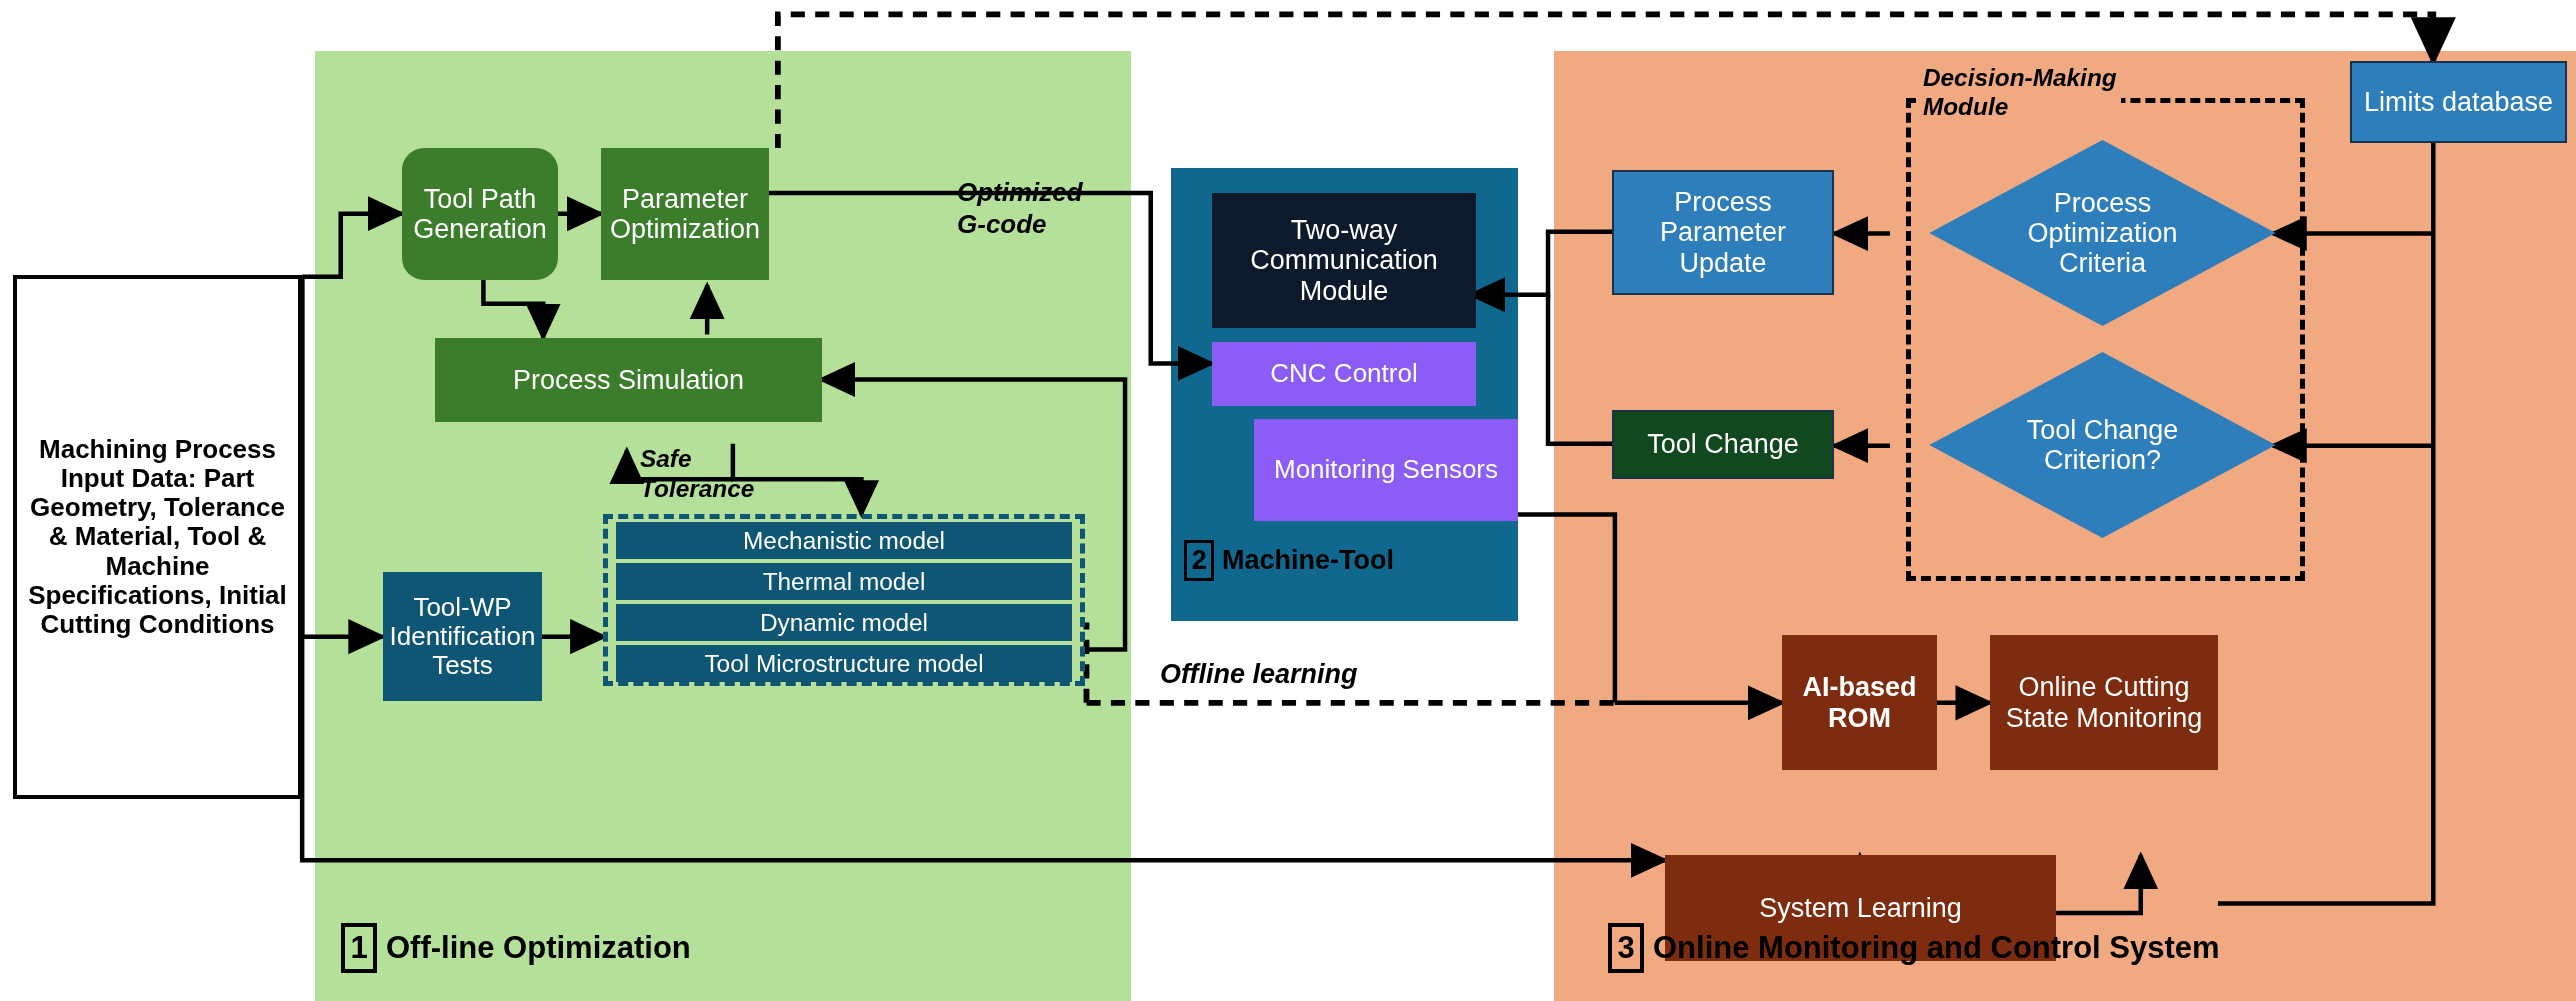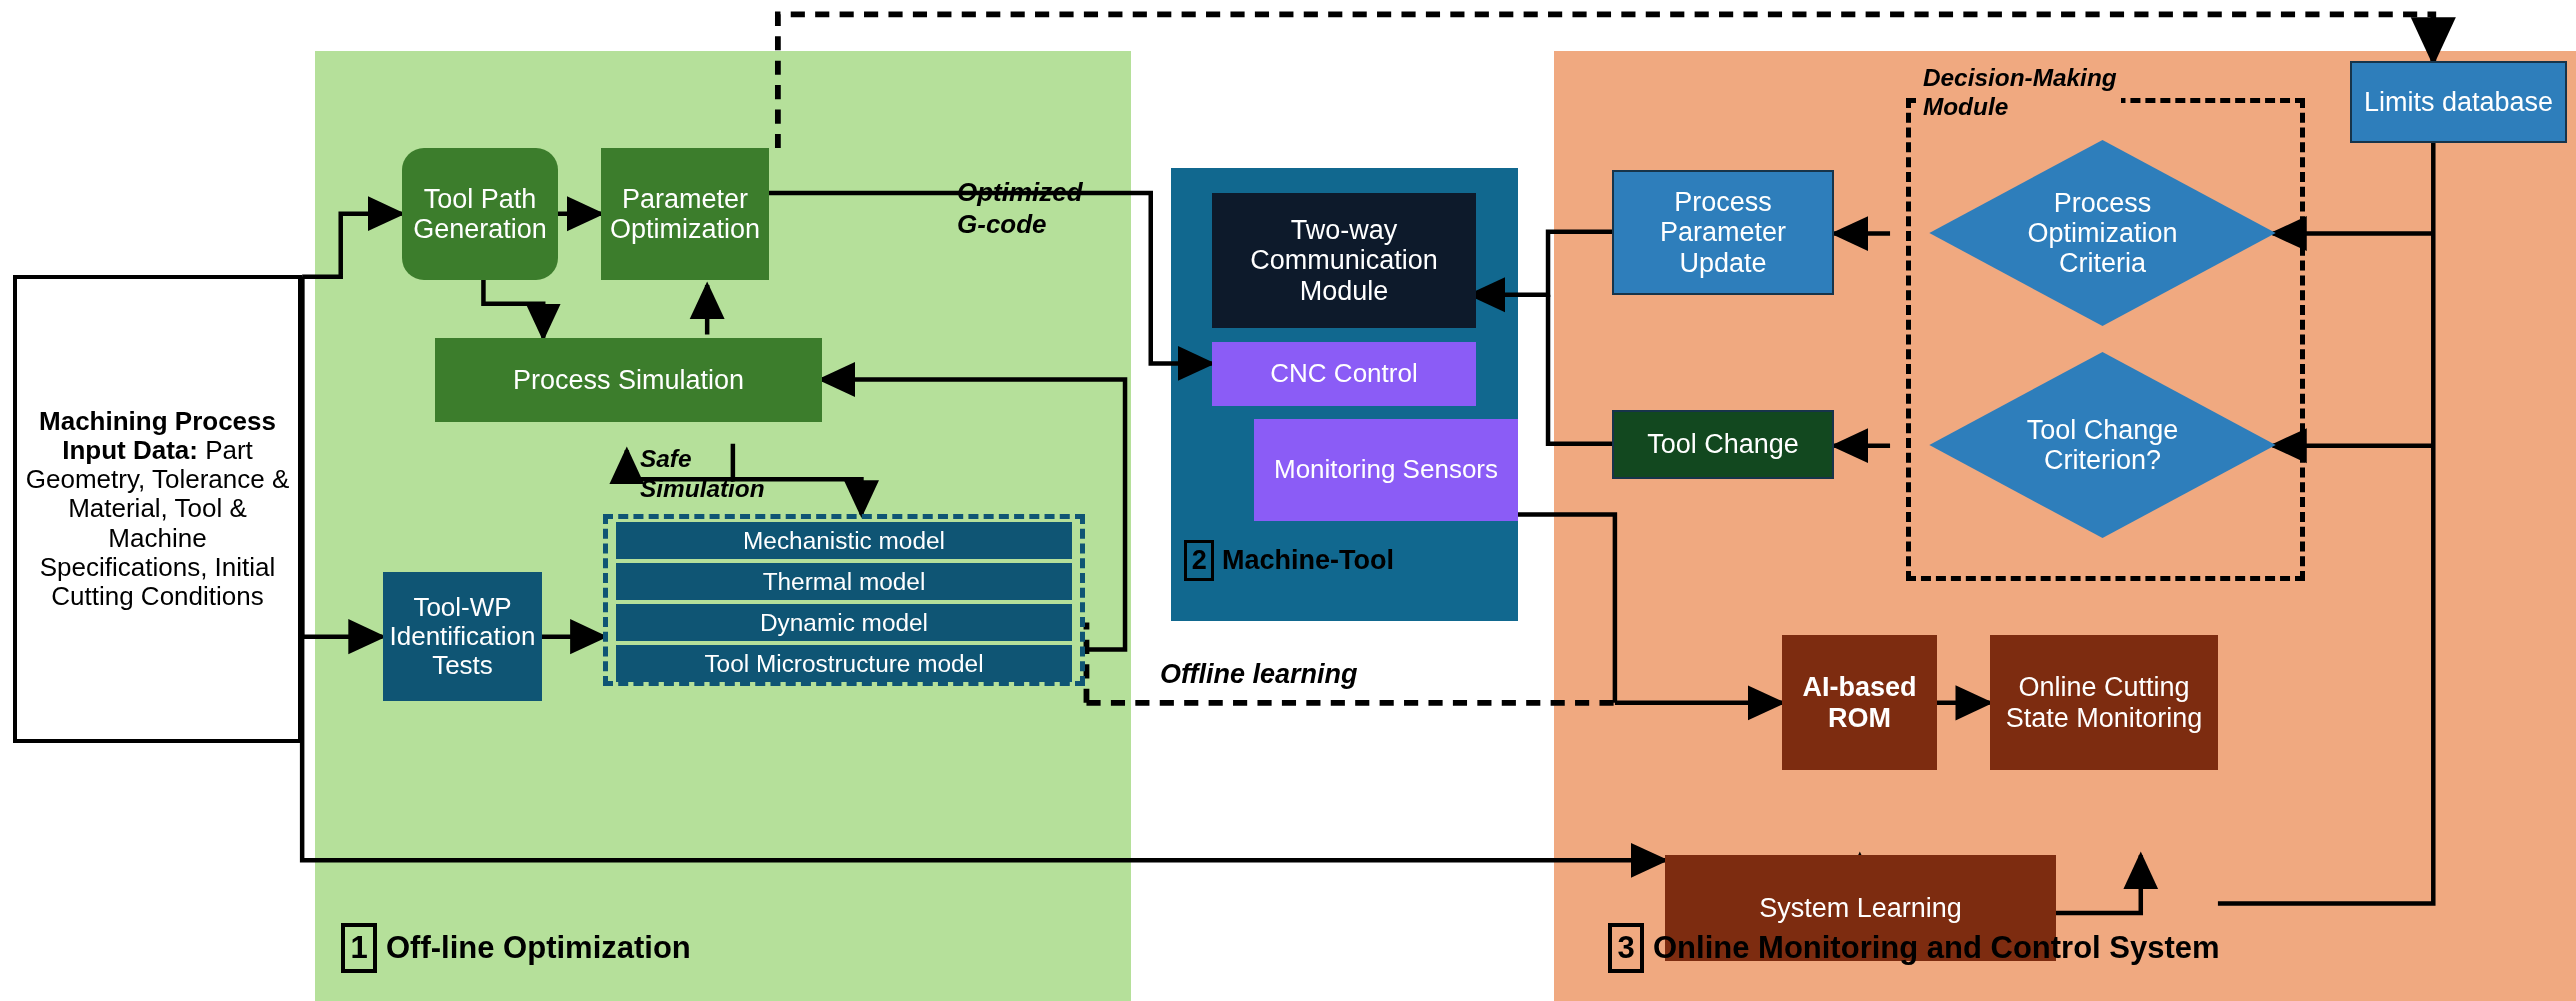--- a/index.html
+++ b/index.html
@@ -91,21 +91,21 @@
 
     <g stroke="#000" stroke-width="9" fill="none" stroke-dasharray="22 16">
 
       <path d="M1210,230 L1210,22 L3785,22 L3785,95" marker-end="url(#ah)"></path>
 
       <path d="M1690,1093 L2512,1093"></path>
       <path d="M1690,1093 L1690,968"></path>
     </g>
   </svg>
 
-  <div class="box whitebox" style="left:13px;top:275px;width:289px;height:468px;font-size:26px;">
+  <div class="box whitebox" style="left:13px;top:275px;width:289px;height:524px;font-size:26px;font-weight:bold;">
     <div>
       <b>Machining Process Input Data:</b><span> Part Geometry, Tolerance &amp; Material, Tool &amp; Machine Specifications, Initial Cutting Conditions</span>
     </div>
   </div>
 
   <div class="box greenbox" style="left:402px;top:148px;width:156px;height:132px;font-size:27px;border-radius:22px;">
     <span>Tool Path Generation</span>
   </div>
 
   <div class="box greenbox" style="left:601px;top:148px;width:168px;height:132px;font-size:27px;">
@@ -134,21 +134,21 @@
     <span>Tool Microstructure model</span>
   </div>
 
   <div class="lbl" style="left:957px;top:177px;font-size:26px;line-height:1.22;">
     <div>Optimized</div>
     <div>G-code</div>
   </div>
 
   <div class="lbl" style="left:640px;top:444px;font-size:24.4px;line-height:1.22;">
     <div>Safe</div>
-    <div>Simulation</div>
+    <div>Tolerance</div>
   </div>
 
   <div class="sec-lbl" style="left:341px;top:923px;font-size:31px;">
     <span class="numbox">1</span>
     <span>Off-line Optimization</span>
   </div>
 
   <div class="box darkbox" style="left:1212px;top:193px;width:264px;height:135px;font-size:27px;">
     <span>Two-way Communication Module</span>
   </div>

